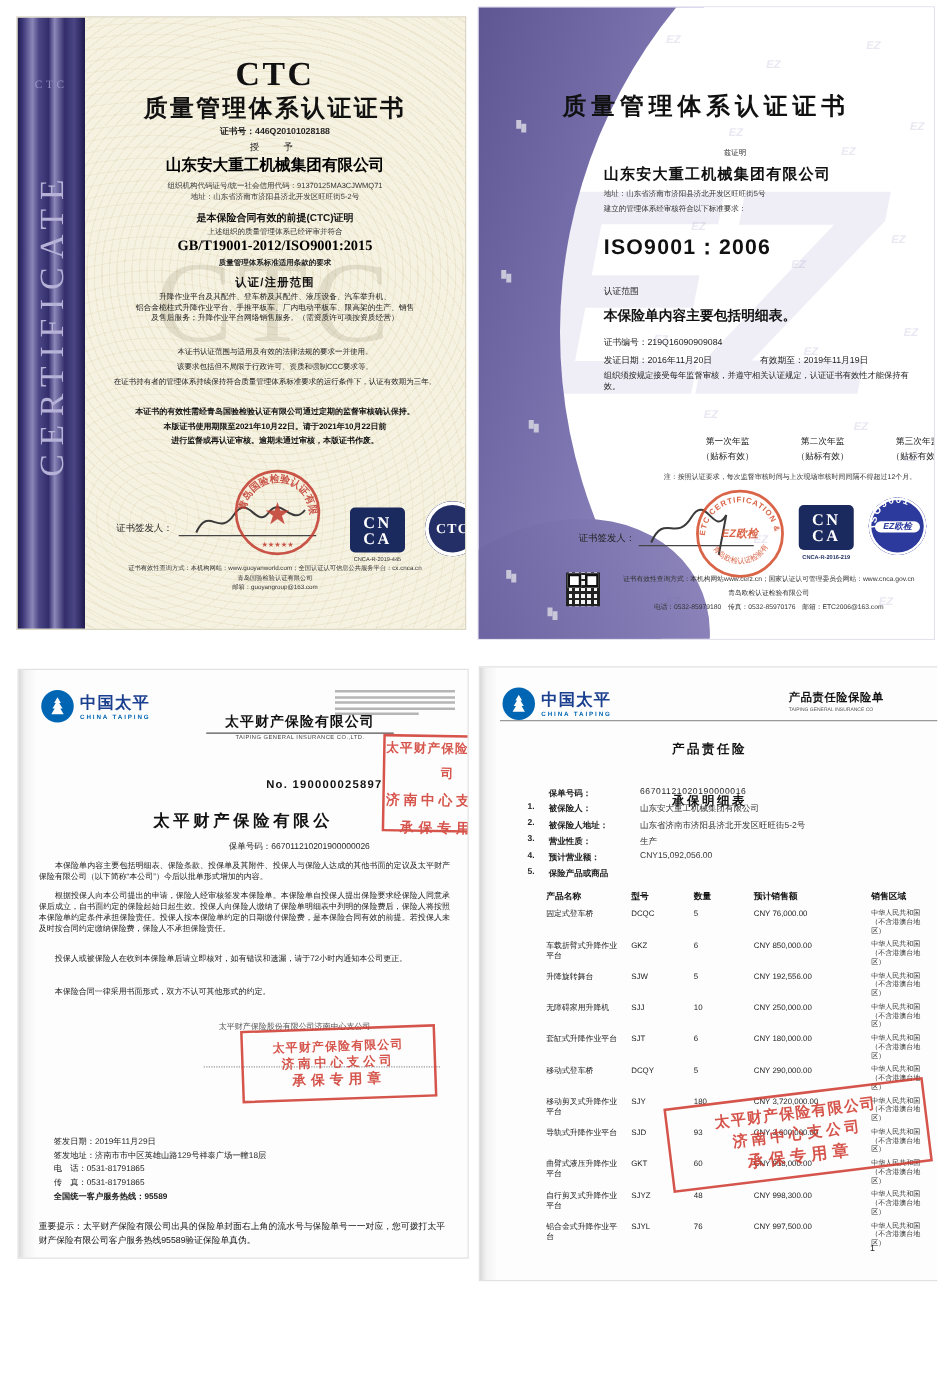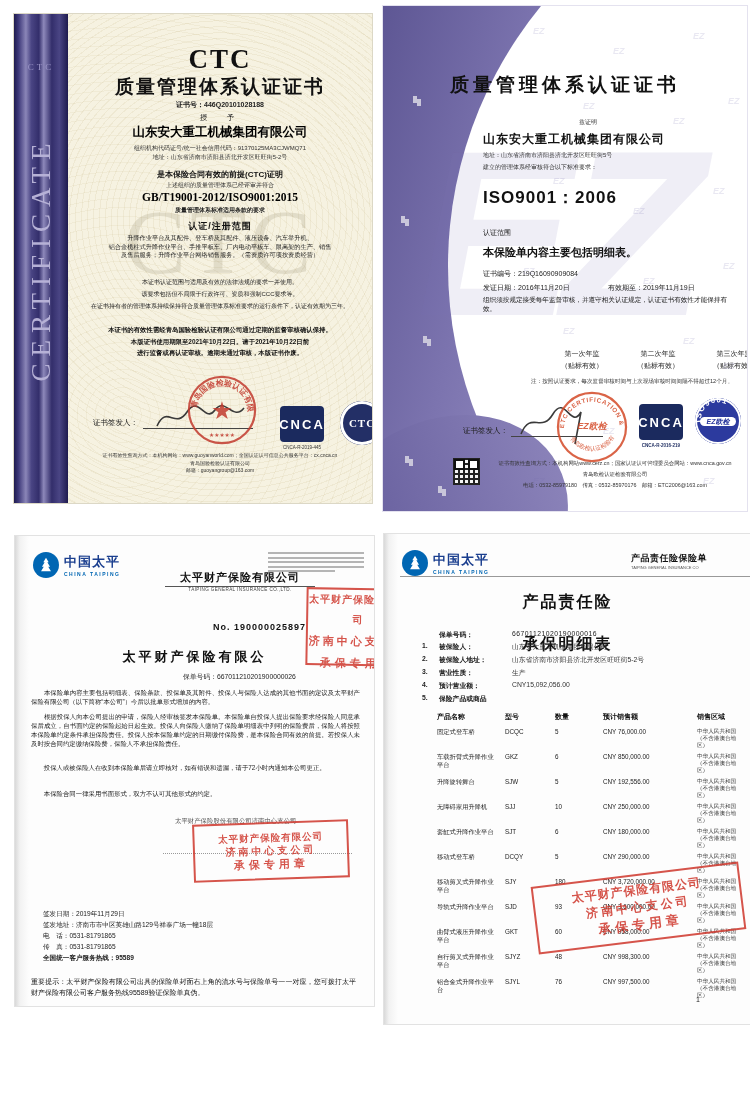--- a/index.html
+++ b/index.html
@@ -38,22 +38,22 @@
   .ctc-scope{top:220px;font-size:6.2px;line-height:8.5px;color:#222;}
   .ctc-terms{top:262px;font-size:6px;line-height:12px;color:#222;}
   .ctc-validity{top:297px;font-size:9px;font-weight:bold;color:#000;}
   .ctc-superv{top:310px;font-size:6.4px;line-height:11.5px;color:#111;font-weight:bold;}
   .ctc-signer{position:absolute;left:25px;top:404px;font-size:7.5px;color:#222;}
   .ctc-sigline{position:absolute;left:75px;top:414px;width:110px;border-bottom:1px solid #444;}
   .ctc-sig{position:absolute;left:85px;top:388px;}
   .seal-svg{position:absolute;opacity:.85;}
   .ctc-seal{left:118px;top:360px;width:72px;height:72px;}
   .cnca{position:absolute;background:var(--cnca-navy);color:#fff;border-radius:4px;
-    display:flex;align-items:center;justify-content:center;
-    font-weight:bold;letter-spacing:2px;line-height:1;}
+    display:flex;flex-direction:column;align-items:center;justify-content:center;
+    font-weight:bold;letter-spacing:2px;line-height:1;font-family:Liberation Serif, serif;}
   .ctc-cnca{left:212px;top:392px;width:44px;height:36px;font-size:13px;}
   .cnca-code{position:absolute;font-size:4.5px;color:#333;}
   .ctc-cnca-code{left:208px;top:431px;width:52px;text-align:center;}
   .ctc-badge{position:absolute;left:272px;top:387px;width:44px;height:44px;border-radius:50%;
     background:var(--ctc-navy);box-shadow:inset 0 0 0 3px #fff,inset 0 0 0 5px var(--ctc-navy);
     display:flex;align-items:center;justify-content:center;color:#fff;font-weight:bold;
     font-family:"Liberation Serif",serif;font-size:11px;letter-spacing:1px;}
   .ctc-footer{top:438px;font-size:5px;line-height:7.5px;color:#333;white-space:nowrap;}
 
   
@@ -146,21 +146,21 @@
   .pol-footer .hot{font-weight:bold;}
   .pol-notice{position:absolute;left:16px;right:18px;top:440px;font-size:7px;line-height:11px;color:#111;text-align:justify;}
 
   
   .sched-doc{left:383px;top:533px;width:367px;height:490px;}
   .sc-coright{position:absolute;right:0px;top:18px;text-align:left;width:120px;}
   .sc-coright-cn{font-size:9px;font-weight:bold;color:#111;letter-spacing:.5px;}
   .sc-coright-en{font-size:4px;color:#555;}
   .sc-headerline{position:absolute;left:16px;right:0;top:42px;border-bottom:1px solid #999;}
   .sc-title{position:absolute;left:0;right:0;text-align:center;font-family:"Liberation Serif",serif;
-    font-size:16px;font-weight:bold;letter-spacing:2px;color:#111;}
+    font-size:10px;font-weight:bold;letter-spacing:2px;color:#111;}
   .sct1{top:58px;} .sct2{top:76px;margin-top:24px;}
   .sc-polrow{position:absolute;left:55px;top:96px;font-size:6.8px;color:#222;}
   .sc-polrow b{font-weight:bold;}
   .sc-polval{position:absolute;left:128px;top:96px;font-size:6.8px;color:#222;letter-spacing:.5px;}
   .sc-items{position:absolute;left:0;right:0;top:108px;}
   .sc-item{position:relative;height:13px;font-size:6.8px;color:#222;}
   .sc-item .no{position:absolute;left:38px;font-weight:bold;}
   .sc-item .lb{position:absolute;left:55px;font-weight:bold;}
   .sc-item .vl{position:absolute;left:128px;color:#333;}
   .sc-table{position:absolute;left:0;right:0;top:178px;}

